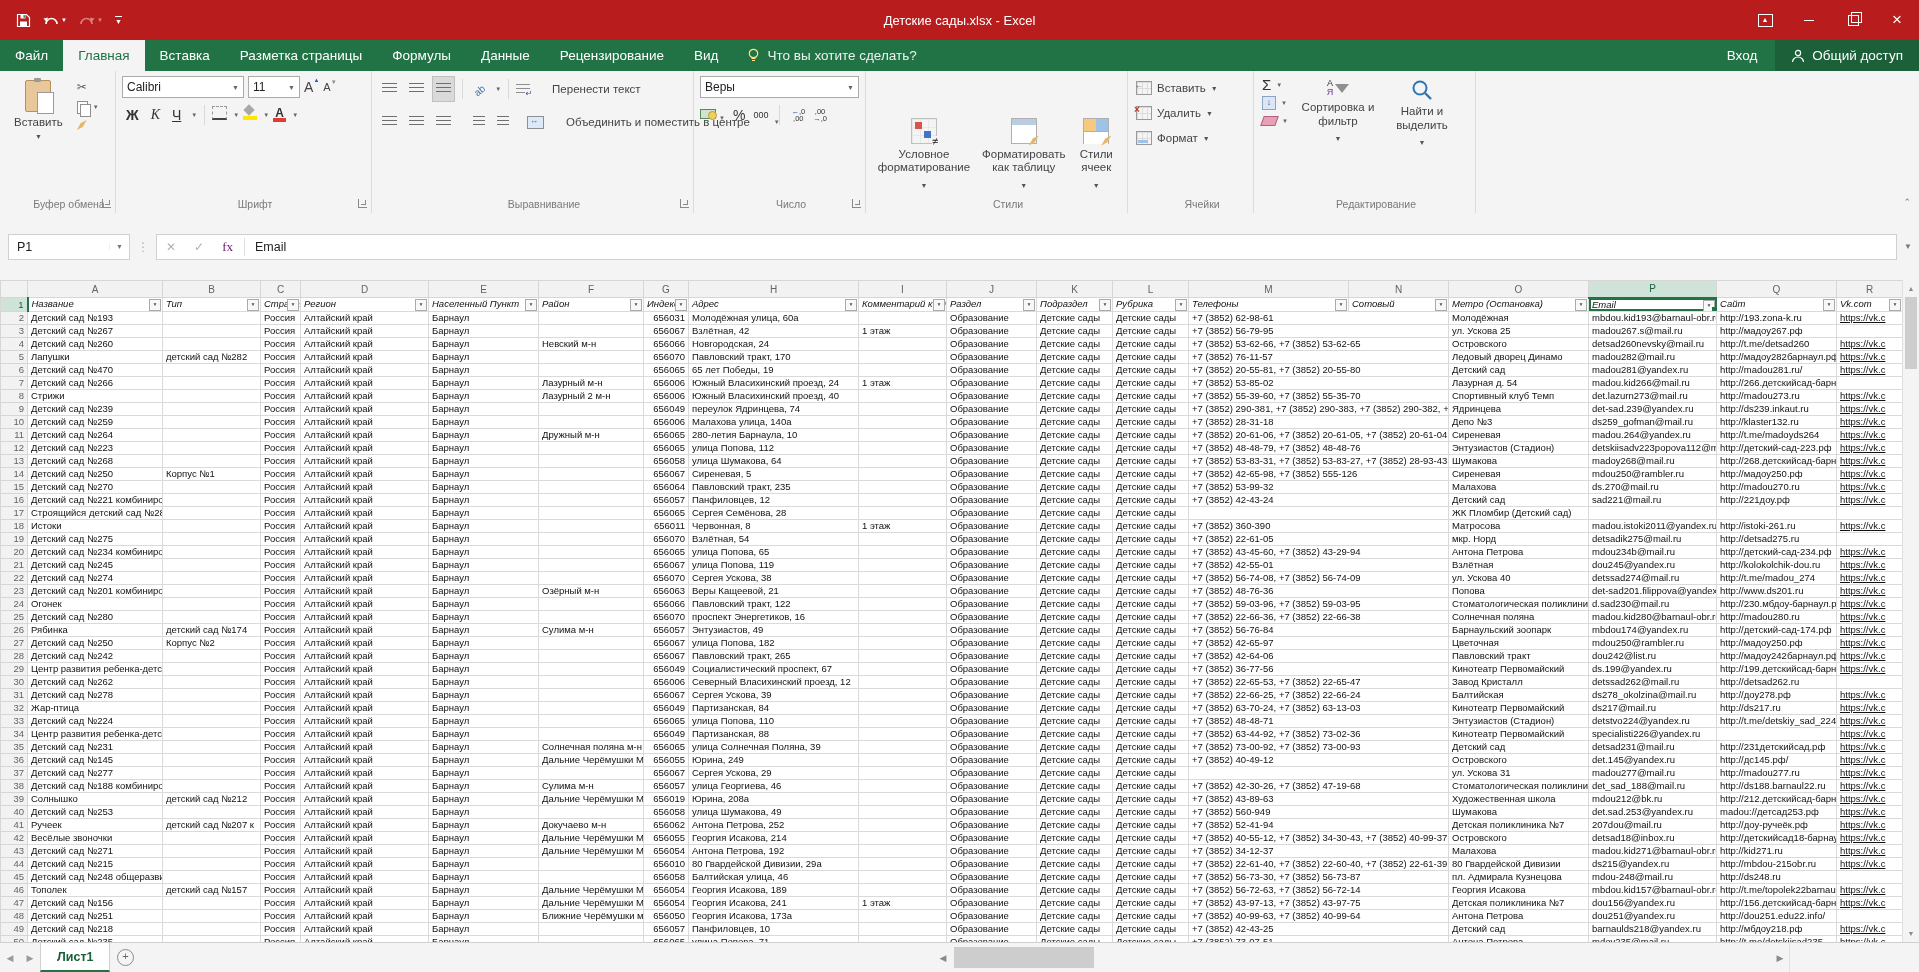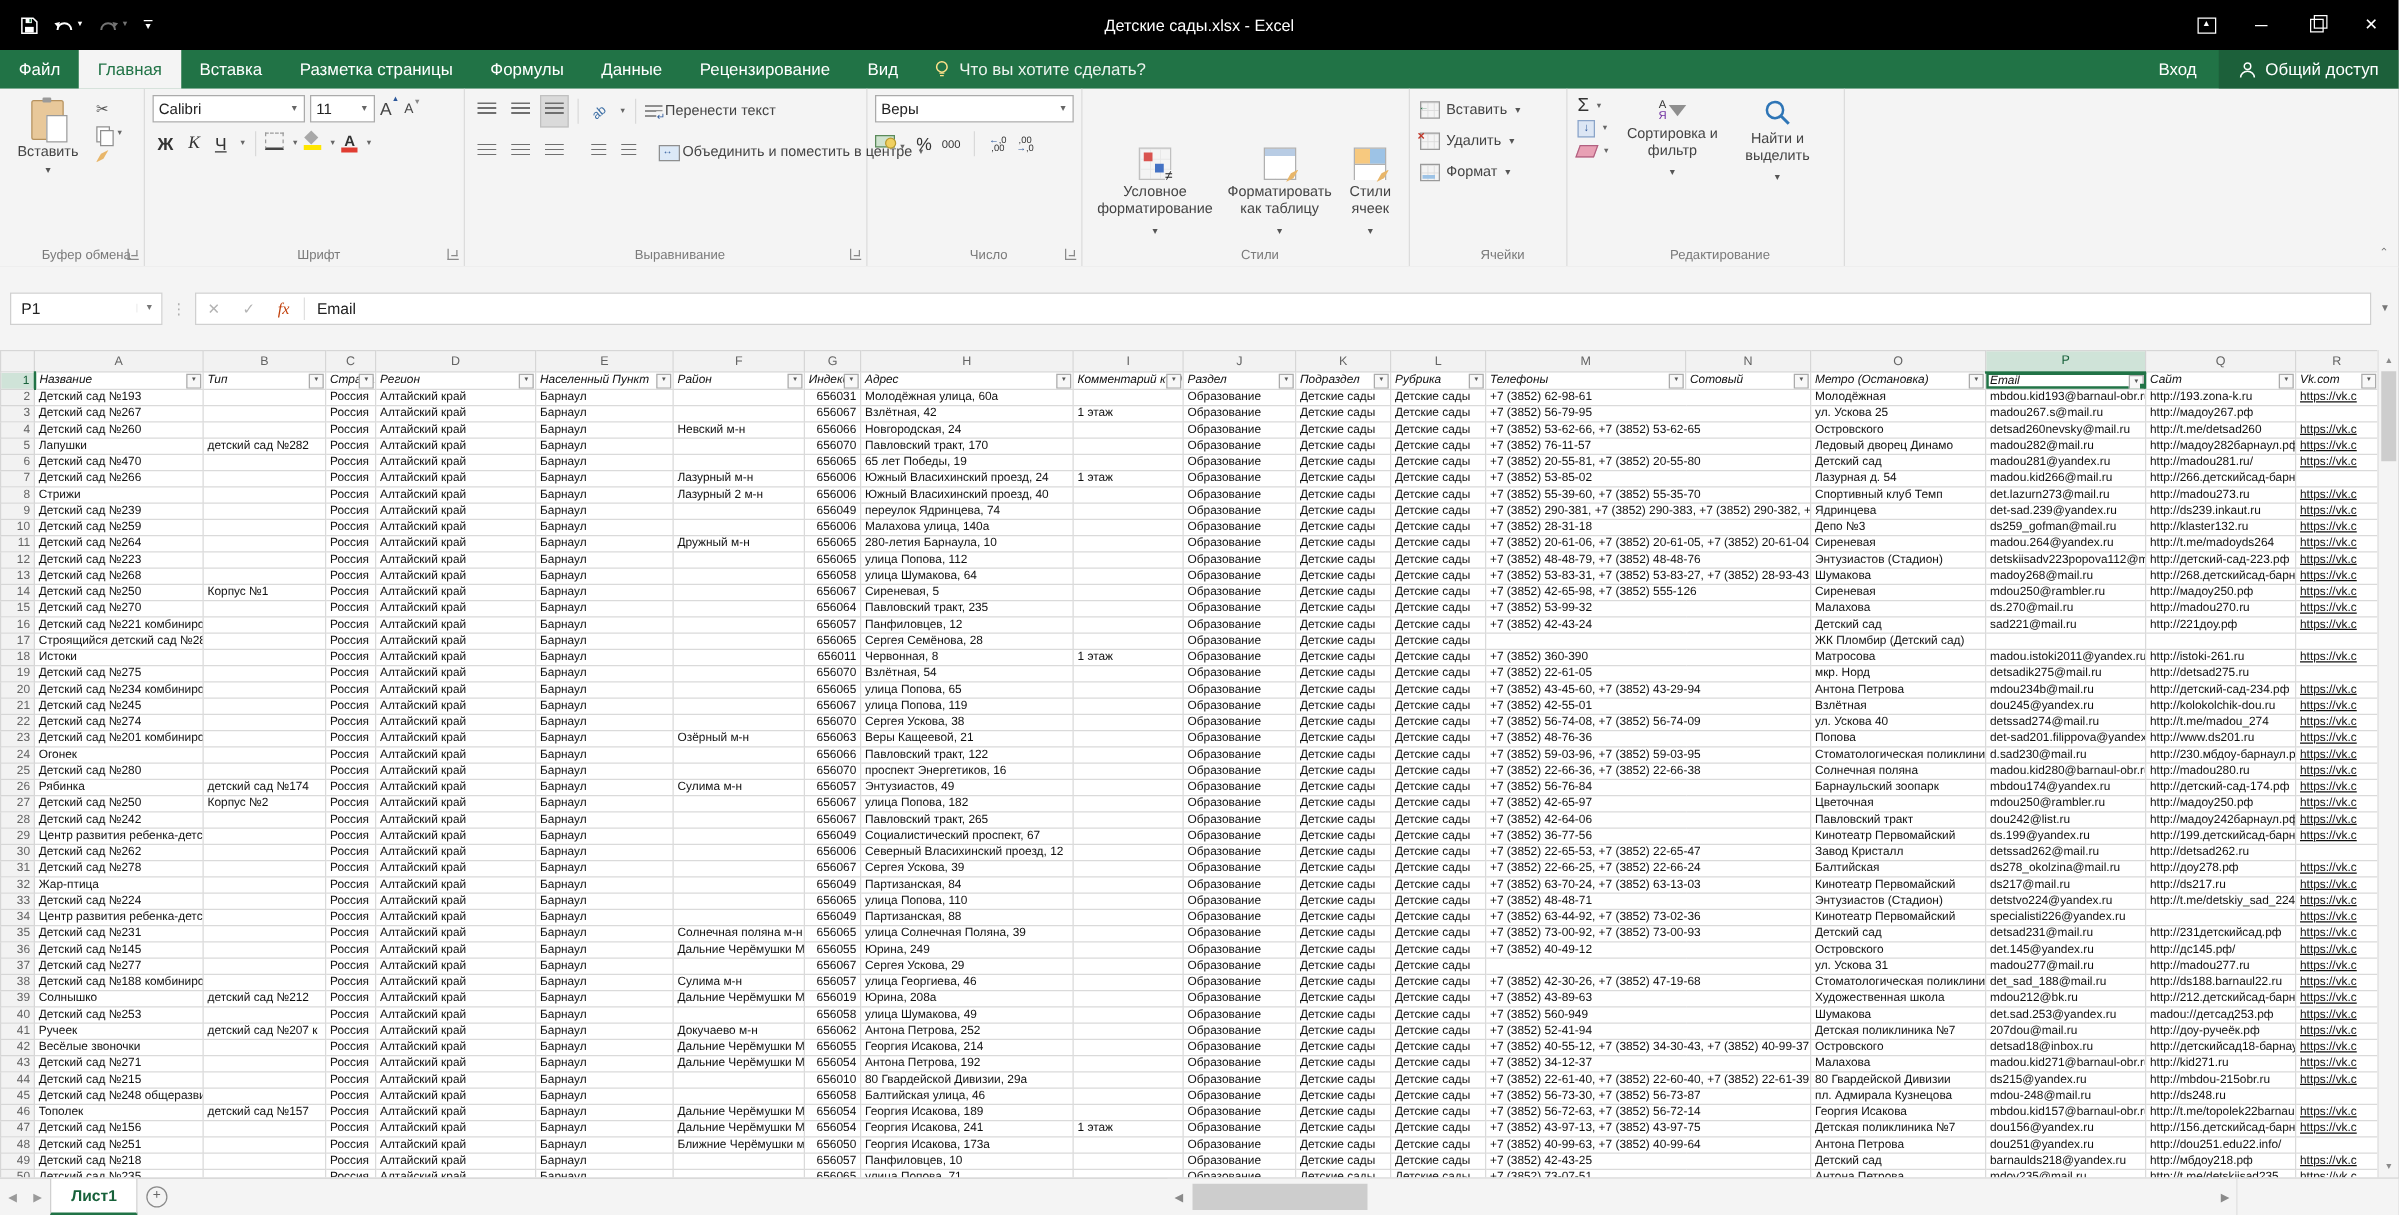--- a/index.html
+++ b/index.html
@@ -1,18 +1,18 @@
 <!DOCTYPE html>
 <html><head>
 <meta charset="utf-8">
 <style>
   html,body{margin:0;padding:0;background:#888;}
   #app{position:relative;width:1919px;height:972px;font-family:"Liberation Sans",sans-serif;background:#fff;overflow:hidden;-webkit-font-smoothing:antialiased;}
   
-  #titlebar{position:absolute;top:0;left:0;right:0;height:40px;background:#000000;color:#fff;display:flex;align-items:center;}
+  #titlebar{position:absolute;top:0;left:0;right:0;height:40px;background:#b91c1c;color:#fff;display:flex;align-items:center;}
   .qat{display:flex;align-items:center;gap:12px;padding-left:16px;z-index:2;}
   .qat .qbtn{display:flex;align-items:center;color:#fff;}
   .qat svg{display:block;}
   .dim{opacity:.45;}
   .dd-s{font-size:6px;margin-left:2px;color:#fff;}
   .qcustom{display:inline-block;border-top:1px solid #fff;font-size:7px;line-height:7px;padding-top:1px;}
   #win-title{position:absolute;left:0;right:0;text-align:center;font-size:13px;color:#fff;pointer-events:none;}
   .winbtns{margin-left:auto;display:flex;z-index:2;}
   .winbtn{width:44px;height:40px;display:flex;align-items:center;justify-content:center;color:#fff;}
   .mini-line{width:10px;border-bottom:1px solid #fff;display:inline-block;}
@@ -60,21 +60,21 @@
   .icon-fill{position:relative;display:inline-block;width:14px;height:14px;}
   .icon-fill::before{content:"";position:absolute;left:2px;top:0;width:8px;height:8px;background:#a8a8a8;transform:rotate(45deg);}
   .icon-fill::after{content:"";position:absolute;left:0;bottom:0;width:14px;height:4px;background:#ffe600;}
   .icon-fontcolor{display:inline-block;text-align:center;}
   .icon-fontcolor b{font-size:12px;font-weight:bold;color:#333;display:block;line-height:10px;}
   .icon-fontcolor u{display:block;width:13px;height:4px;background:#e03c31;}
   .al{width:15px;height:11px;background:repeating-linear-gradient(to bottom,#6f6f6f 0 1.4px,transparent 1.4px 4px);display:inline-block;}
   .albtn{padding:3px;border:1px solid transparent;}
   .albtn.pressed{background:#dadada;border-color:#c0c0c0;}
   .orient{font-size:10px;color:#3c6ea5;transform:rotate(-40deg);display:inline-block;}
-  .txtbtn{display:flex;align-items:center;gap:2px;font-size:11.5px;color:#444;white-space:nowrap;}
+  .txtbtn{display:flex;align-items:center;gap:22px;font-size:11.5px;color:#444;white-space:nowrap;}
   .icon-wrap{width:14px;height:11px;background:repeating-linear-gradient(to bottom,#8f8f8f 0 1.4px,transparent 1.4px 4px);position:relative;display:inline-block;}
   .icon-wrap::after{content:"↵";position:absolute;right:-2px;bottom:-3px;font-size:8px;color:#2b579a;background:#f4f4f4;}
   .icon-merge{width:15px;height:11px;border:1px solid #8f8f8f;position:relative;display:inline-block;background:#dce9f7;}
   .icon-merge::after{content:"↔";position:absolute;left:2px;top:-1px;font-size:8px;color:#2b579a;}
   .icon-money{display:inline-block;position:relative;width:17px;height:12px;}
   .icon-money::before{content:"";position:absolute;left:0;top:1px;width:14px;height:8px;background:#cfe3cf;border:1px solid #5a8a5a;}
   .icon-money::after{content:"";position:absolute;right:0;bottom:0;width:7px;height:7px;border-radius:50%;background:#f0d060;border:1px solid #b89a30;}
   .pct{font-size:14px;color:#333;}
   .th000{font-size:9px;color:#333;letter-spacing:0;}
   .deci{display:inline-flex;flex-direction:column;font-size:7.5px;line-height:7.5px;color:#333;align-items:center;}
@@ -105,21 +105,21 @@
   .editleft{display:flex;flex-direction:column;gap:4px;padding:2px 4px 0 2px;}
   .collapse-chev{position:absolute;right:8px;bottom:6px;font-size:9px;color:#777;}
   
   #fxbar{position:absolute;top:213px;left:0;right:0;height:67px;background:#f4f4f4;display:flex;align-items:center;padding:0 0 0 8px;box-sizing:border-box;}
   .namebox{width:122px;height:26px;background:#fff;border:1px solid #d0d0d0;display:flex;align-items:center;font-size:12.5px;color:#222;padding-left:8px;box-sizing:border-box;}
   .nb-arrow{margin-left:auto;font-size:7px;color:#777;padding:0 6px;border-left:1px solid #eee;}
   .fxdots{color:#b0b0b0;font-size:12px;padding:0 7px;}
   .fxwrap{flex:1;height:26px;background:#fff;border:1px solid #d0d0d0;display:flex;align-items:center;margin-right:0;box-sizing:border-box;}
   .fxbtn{padding:0 9px;font-size:12px;color:#b3b3b3;}
   .fxbtn.ok{color:#b3b3b3;}
-  .fxbtn.fx{color:#c2410c;font-family:"Liberation Serif",serif;font-style:italic;font-size:13px;}
+  .fxbtn.fx{color:#701a75;font-family:"Liberation Serif",serif;font-size:13px;}
   .fxdiv{width:1px;height:18px;background:#e0e0e0;margin:0 2px;}
   .fxvalue{font-size:12.5px;color:#222;padding-left:8px;}
   .fxchev{width:22px;text-align:center;font-size:8px;color:#777;}
   
   #gridwrap{position:absolute;top:280px;left:0;width:1902px;height:662px;overflow:hidden;background:#fff;}
   #sheet{border-collapse:collapse;table-layout:fixed;width:1902px;}
   #sheet td,#sheet th{box-sizing:border-box;overflow:hidden;white-space:nowrap;padding:0 3px;font-weight:normal;}
   tr.letters th{height:17px;background:#f2f2f2;border:1px solid #d6d6d6;color:#636363;font-size:10px;text-align:center;padding:0;}
   tr.letters th.selcol{background:#cfe3d8;color:#17613a;border-bottom:2px solid #217346;}
   th.rowhdr{background:#f2f2f2;border:1px solid #d6d6d6;color:#636363;font-size:9.5px;text-align:right;padding:0 3px 0 0;}

